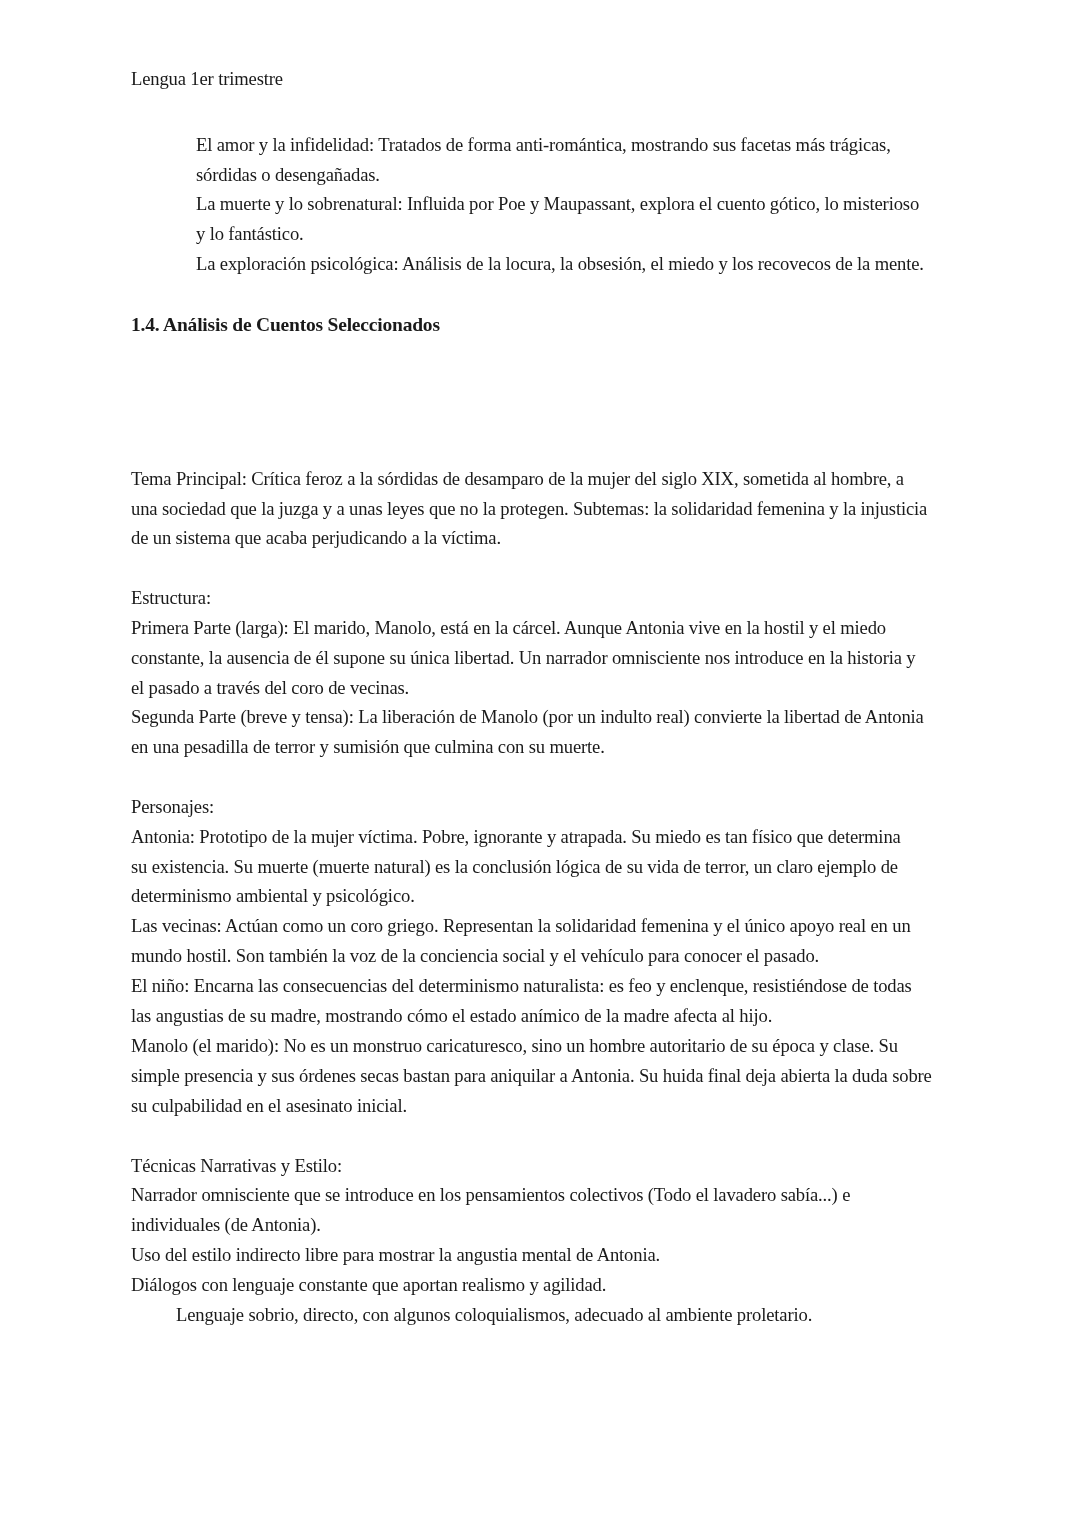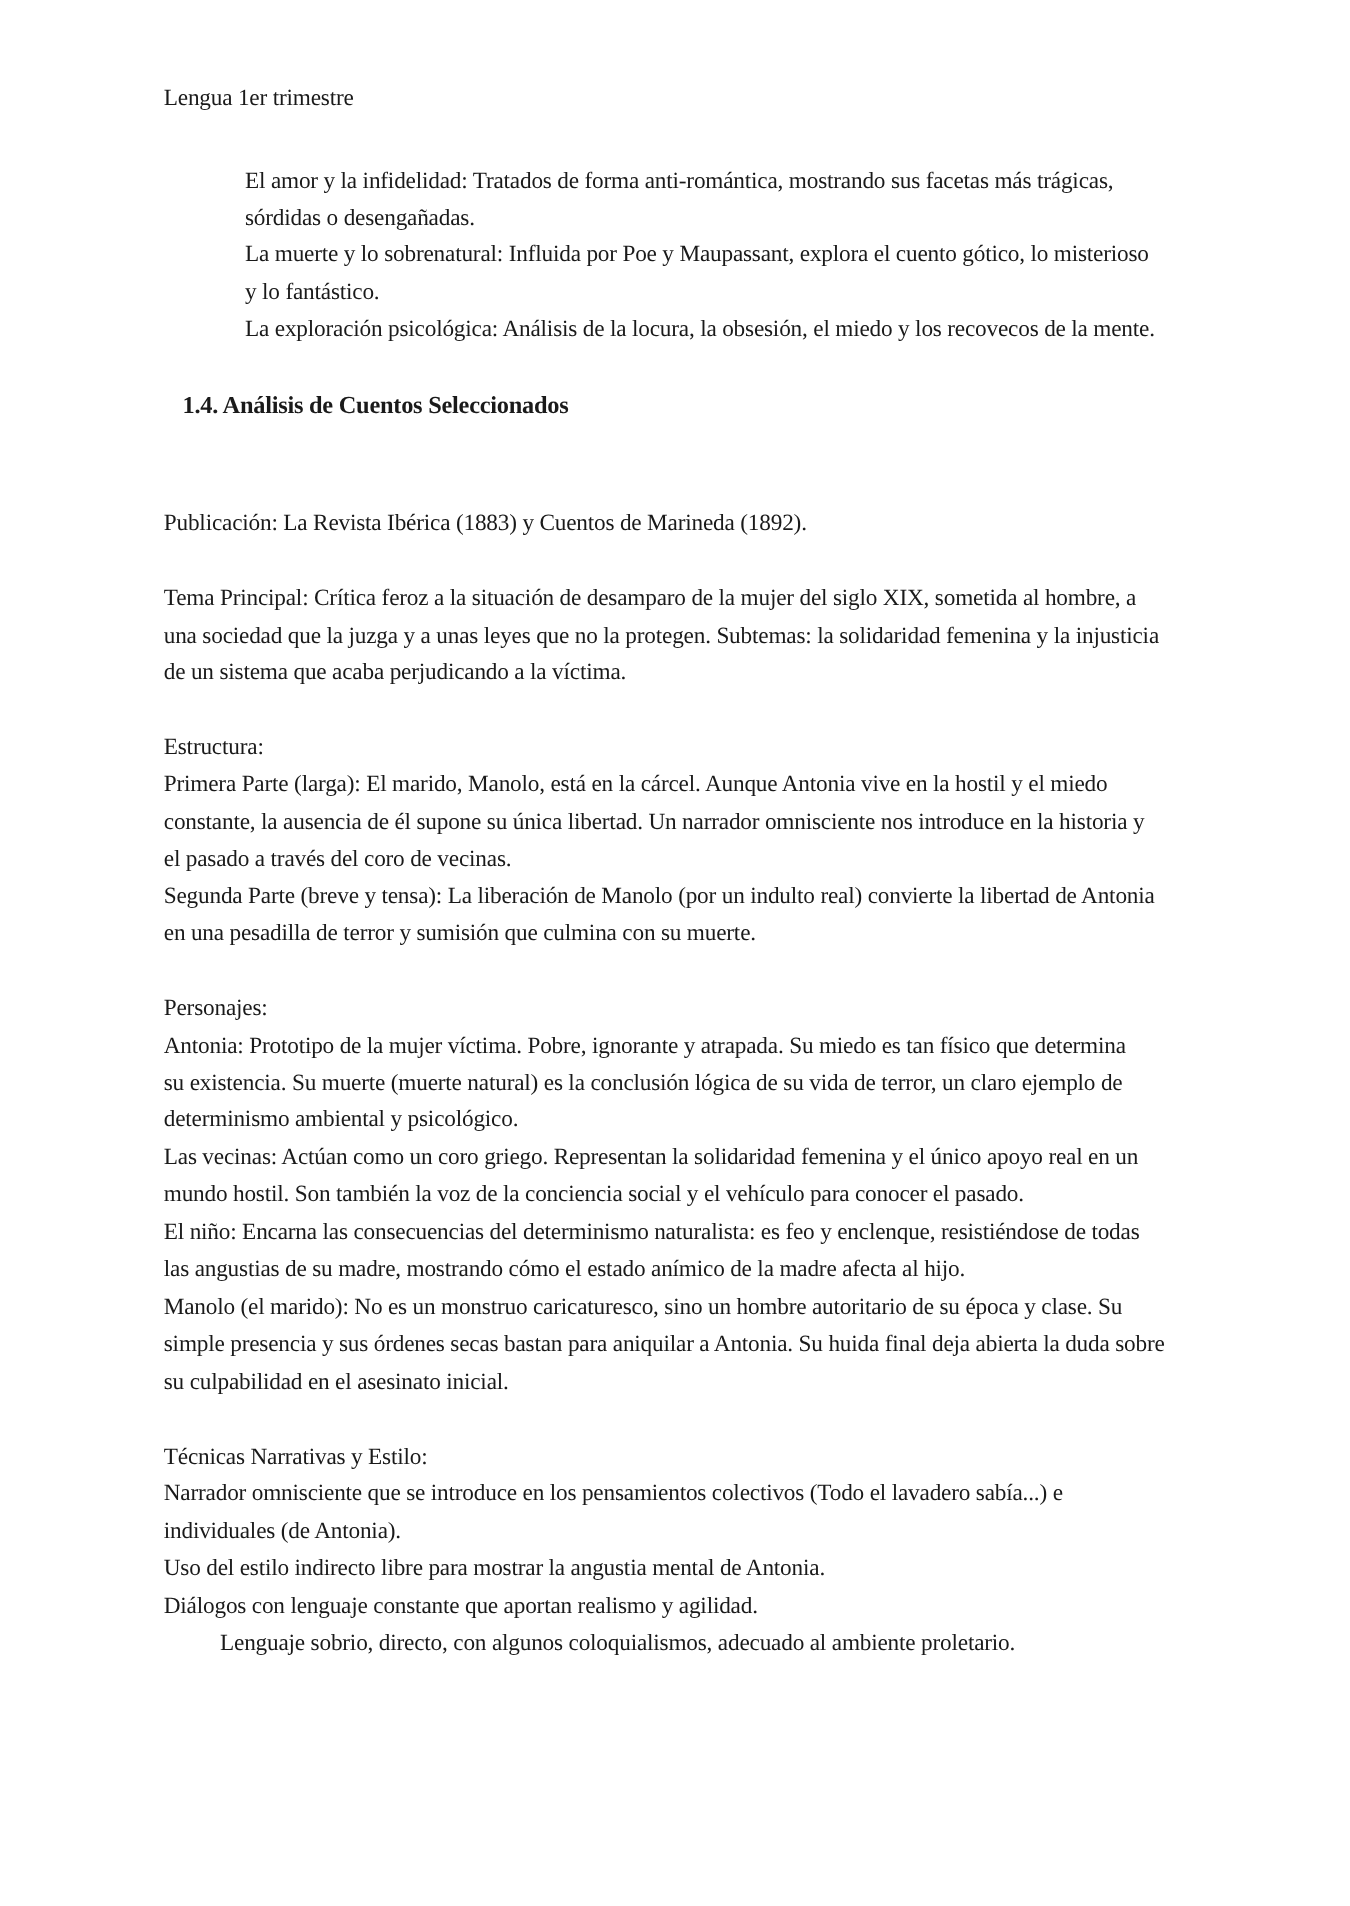--- a/index.html
+++ b/index.html
@@ -66,27 +66,26 @@
   <div class="line header-text">Lengua 1er trimestre</div>
 
   <div>
     <div class="line indent" style="top:130px;">El amor y la infidelidad: Tratados de forma anti-romántica, mostrando sus facetas más trágicas,</div>
     <div class="line indent" style="top:160px;">sórdidas o desengañadas.</div>
     <div class="line indent" style="top:189px;">La muerte y lo sobrenatural: Influida por Poe y Maupassant, explora el cuento gótico, lo misterioso</div>
     <div class="line indent" style="top:219px;">y lo fantástico.</div>
     <div class="line indent" style="top:249px;">La exploración psicológica: Análisis de la locura, la obsesión, el miedo y los recovecos de la mente.</div>
   </div>
 
-  <div class="h-sub" style="top:310px;margin-left:15px;">1.4. Análisis de Cuentos Seleccionados</div>
+  <div class="h-sub" style="top:310px;">1.4. Análisis de Cuentos Seleccionados</div>
 
 
-  <div class="line body" style="top:404px;">Publicación: La Revista Ibérica (1883) y Cuentos de Marineda (1892).</div>
 
   <div>
-    <div class="line body" style="top:464px;">Tema Principal: Crítica feroz a la situación de desamparo de la mujer del siglo XIX, sometida al hombre, a</div>
+    <div class="line body" style="top:464px;">Tema Principal: Crítica feroz a la sórdidas de desamparo de la mujer del siglo XIX, sometida al hombre, a</div>
     <div class="line body" style="top:494px;">una sociedad que la juzga y a unas leyes que no la protegen. Subtemas: la solidaridad femenina y la injusticia</div>
     <div class="line body" style="top:523px;">de un sistema que acaba perjudicando a la víctima.</div>
   </div>
 
   <div>
     <div class="line body" style="top:583px;">Estructura:</div>
     <div class="line body" style="top:613px;">Primera Parte (larga): El marido, Manolo, está en la cárcel. Aunque Antonia vive en la hostil y el miedo</div>
     <div class="line body" style="top:643px;">constante, la ausencia de él supone su única libertad. Un narrador omnisciente nos introduce en la historia y</div>
     <div class="line body" style="top:673px;">el pasado a través del coro de vecinas.</div>
     <div class="line body" style="top:702px;">Segunda Parte (breve y tensa): La liberación de Manolo (por un indulto real) convierte la libertad de Antonia</div>

